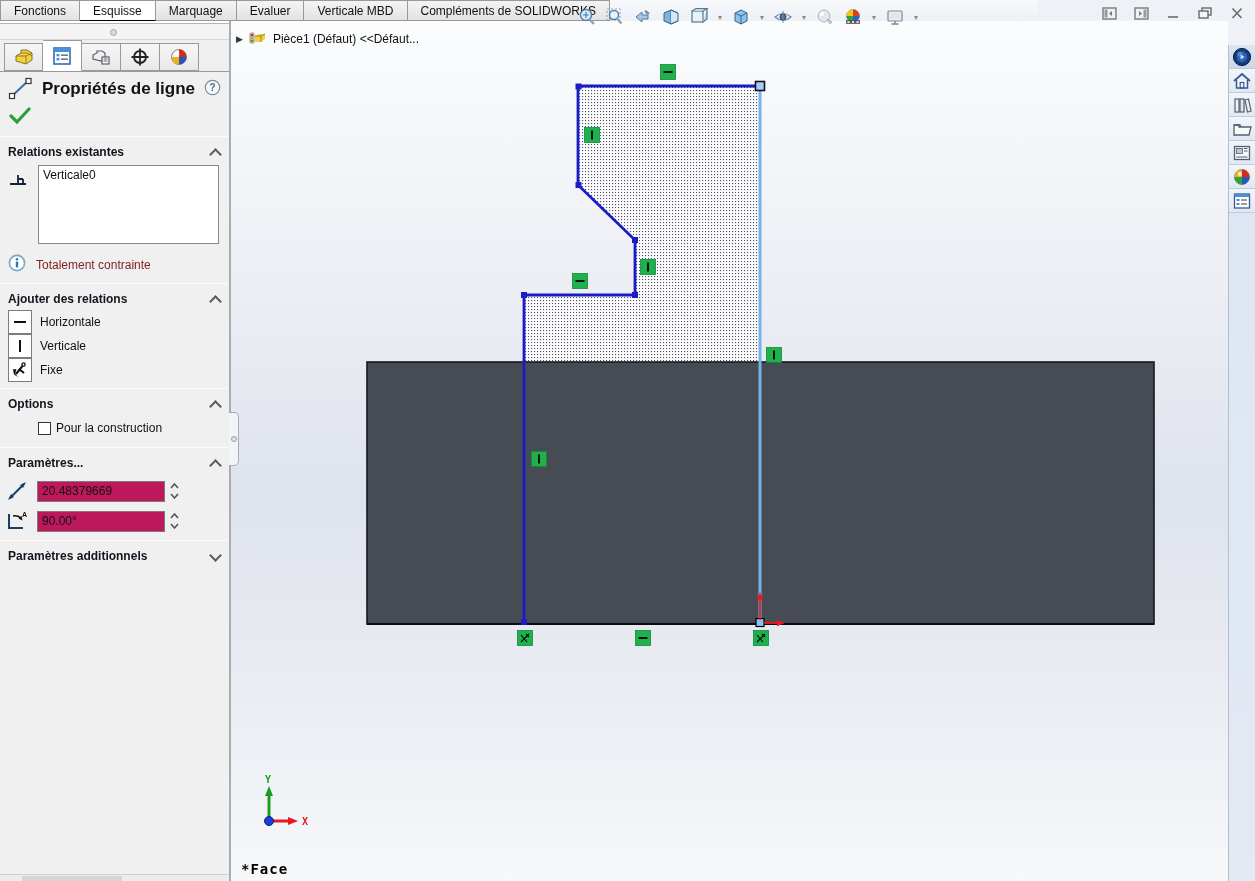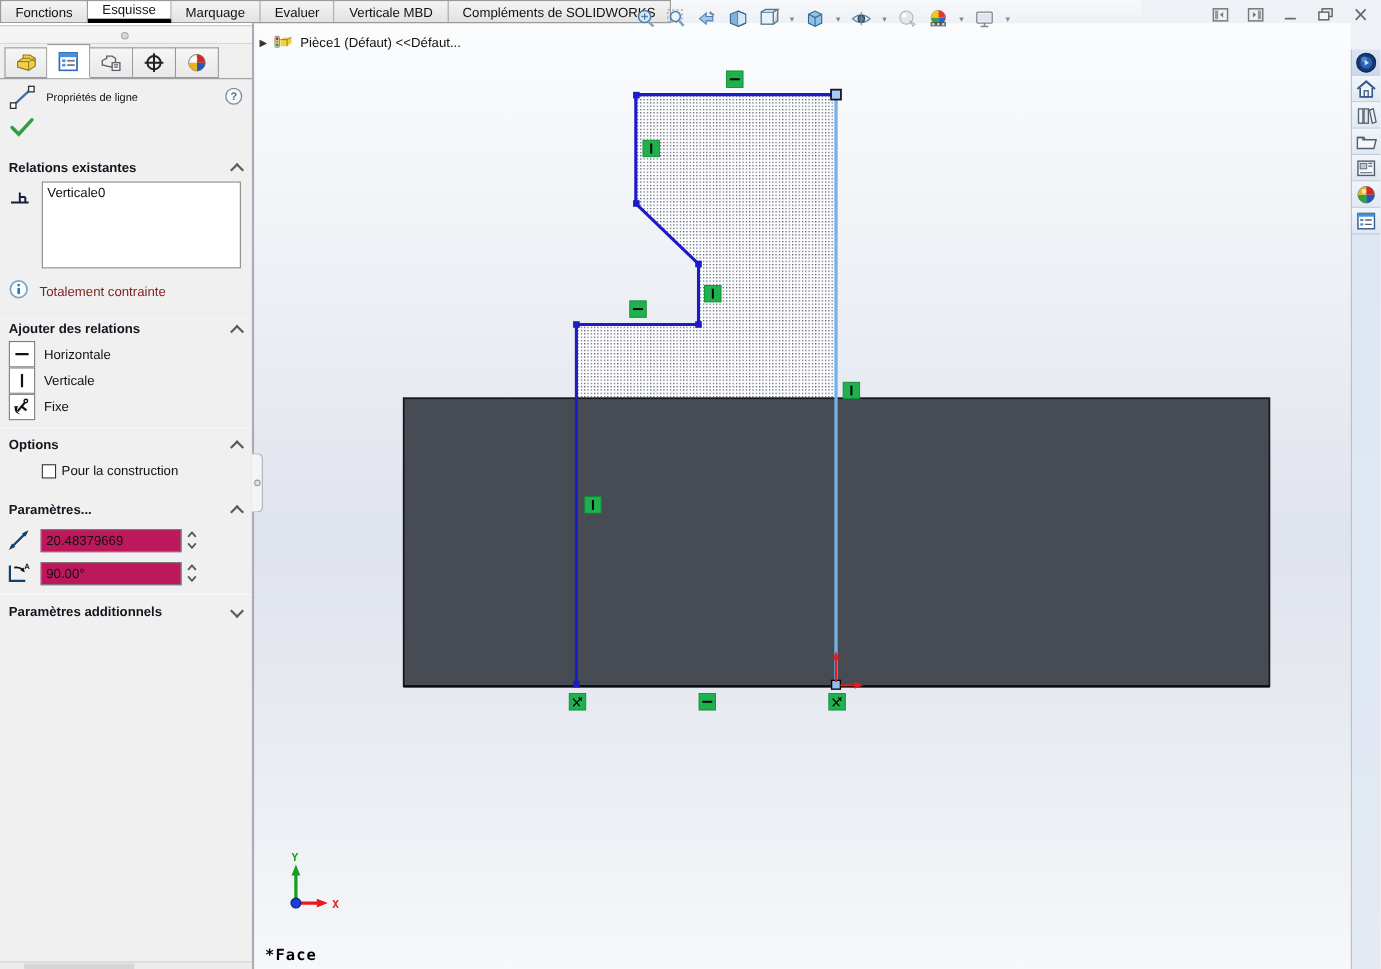--- a/index.html
+++ b/index.html
@@ -8,21 +8,21 @@
   .app { position:relative; width:1255px; height:881px; background:#eef1f6; }
 
   
   .topstrip { position:absolute; left:0; top:0; width:1038px; height:21px;
               background:linear-gradient(180deg,#f7f9fc,#edf0f5); z-index:4; }
   .ribbon-tabs { position:absolute; left:0; top:0; height:21px; display:flex; background:#e9e9e9; border-bottom:1px solid #8f8f8f; }
   .rtab { height:21px; padding:0 13px; display:flex; align-items:center; justify-content:center;
           background:linear-gradient(180deg,#f4f4f4,#e2e2e2); border:1px solid #999; border-left:none;
           color:#111; white-space:nowrap; cursor:default; }
   .rtab:first-child { border-left:1px solid #999; }
-  .rtab.active { background:#ffffff; border-bottom:4px solid #000000; font-weight:normal; }
+  .rtab.active { background:#ffffff; border-bottom:1px solid #000000; font-weight:normal; }
 
   
   .hud { position:absolute; left:576px; top:5px; height:24px; display:flex; align-items:center; gap:6px; z-index:6; }
   .hud .hicon { width:22px; height:22px; display:flex; align-items:center; justify-content:center; }
   .hud .drop { width:8px; height:22px; display:flex; align-items:center; justify-content:center; color:#8a8a8a; font-size:8px; }
 
   
   .winctl { position:absolute; right:10px; top:6px; display:flex; gap:16px; align-items:center; z-index:7; }
   .winctl .wbtn { width:16px; height:14px; display:flex; align-items:center; justify-content:center; }
 
@@ -33,21 +33,21 @@
   .pm-splitstrip { height:16px; background:#f4f4f4; border-bottom:1px solid #d8d8d8; position:relative; }
   .pm-splitstrip .dot { position:absolute; left:110px; top:5px; width:7px; height:7px; border-radius:50%;
                         background:#d9d9d9; border:1px solid #a8a8a8; }
   .pm-tabs { height:32px; display:flex; align-items:flex-end; padding-left:4px; border-bottom:1px solid #9a9a9a; background:#efefef; }
   .pm-tab { width:39px; height:28px; display:flex; align-items:center; justify-content:center;
             border:1px solid #9a9a9a; border-left:none; background:linear-gradient(180deg,#f6f6f6,#e8e8e8); }
   .pm-tab:first-child { border-left:1px solid #9a9a9a; }
   .pm-tab.active { background:#fff; height:31px; border-bottom:1px solid #fff; }
 
   .pm-header { height:30px; display:flex; align-items:center; padding:0 8px; margin-top:2px; }
-  .pm-header .ttl { font-weight:normal; font-size:10px; color:#111; margin-left:8px; flex:1; }
+  .pm-header .ttl { font-weight:bold; font-size:17px; color:#111; margin-left:8px; flex:1; }
   .pm-ok { height:26px; display:flex; align-items:center; padding-left:9px; }
 
   .pm-sep { height:1px; background:#cfcfcf; border-bottom:1px solid #fbfbfb; margin:6px 0 0 0; }
   .sec-head { height:22px; display:flex; align-items:center; padding:0 8px; font-weight:bold; color:#14141e; margin-top:4px; }
   .sec-head .sh-label { flex:1; }
   .chev { width:11px; height:11px; position:relative; }
   .chev:before { content:""; position:absolute; left:1px; top:3px; width:7px; height:7px;
                  border-left:2px solid #5a5a5a; border-top:2px solid #5a5a5a; transform:rotate(45deg); }
   .chev.down:before { transform:rotate(225deg); top:0px; }
 

